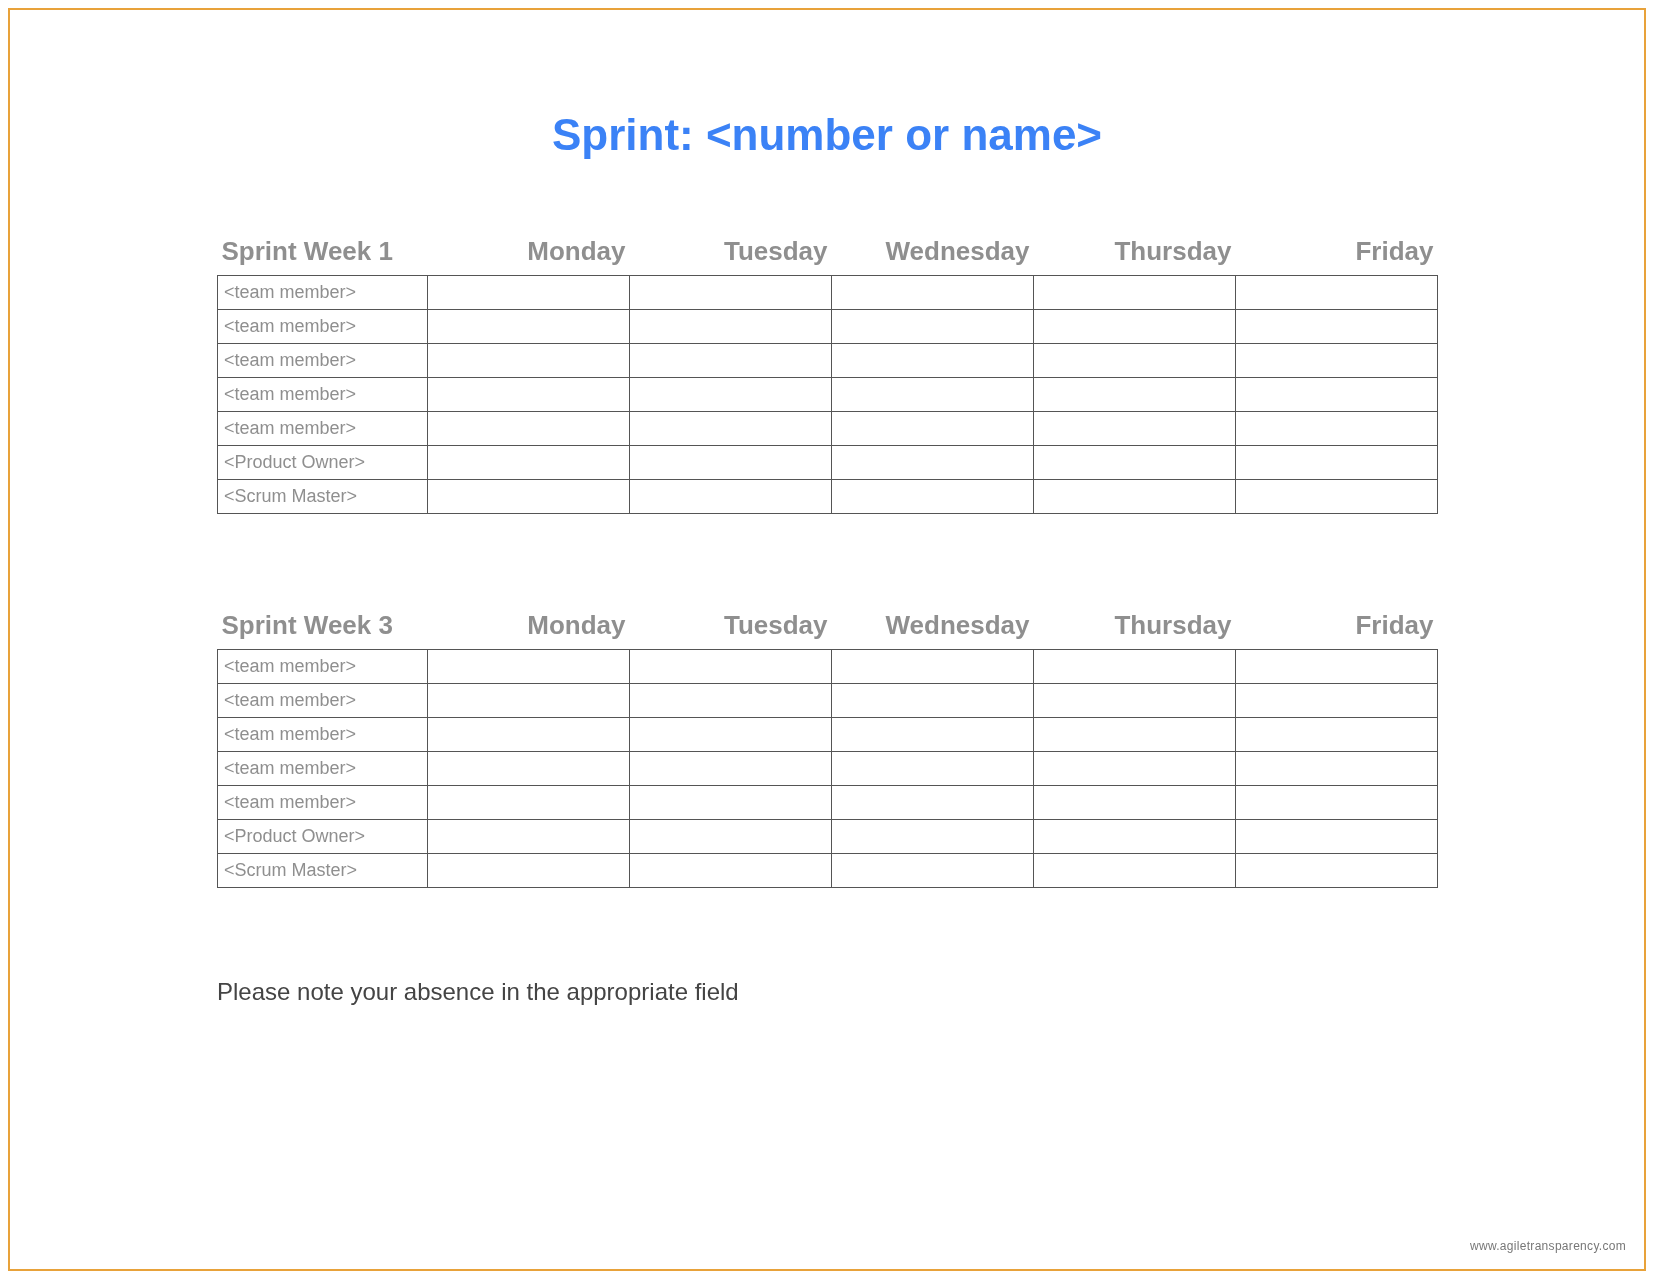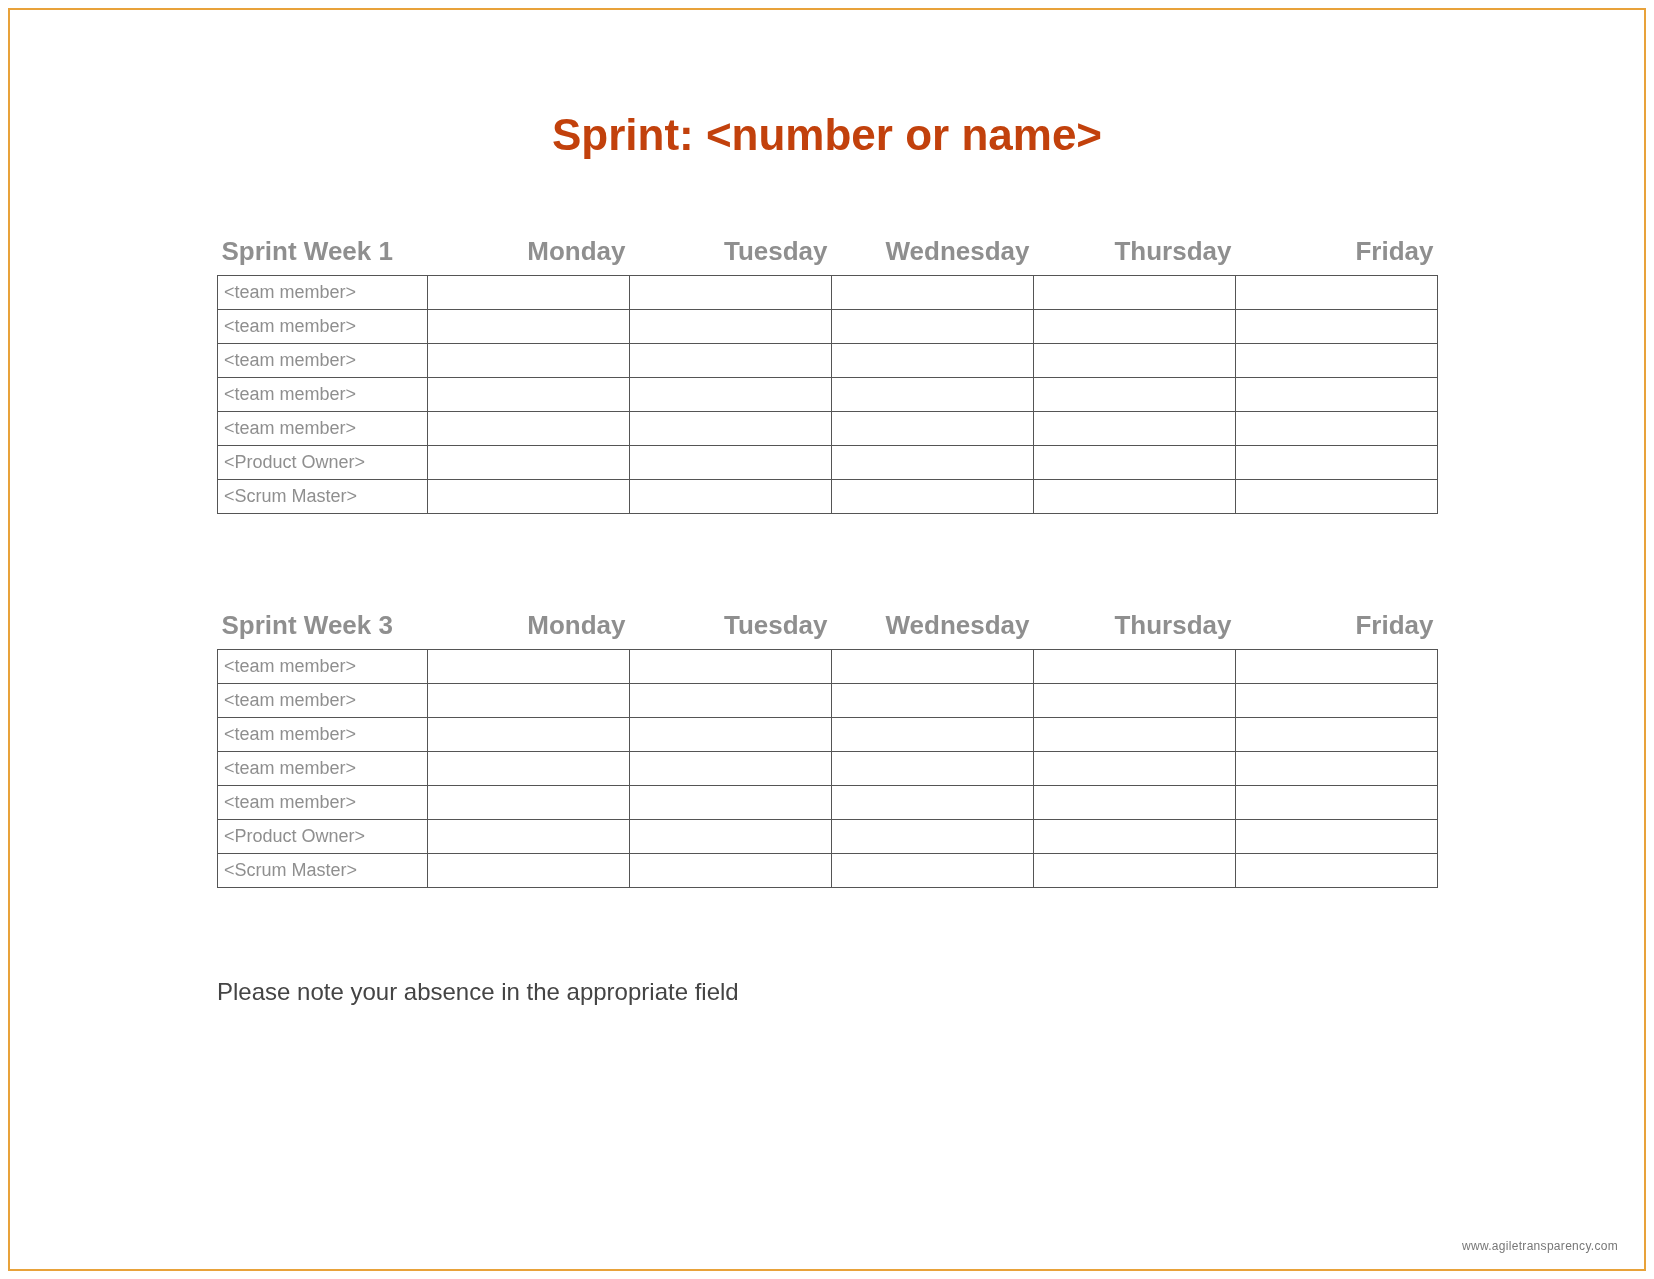--- a/index.html
+++ b/index.html
@@ -25,21 +25,21 @@
     margin-top: 110px;
   }
   .title-here {
     font-size: 54px;
     font-weight: bold;
     color: #a9c0db;
   }
   .title-sprint {
     font-size: 44px;
     font-weight: bold;
-    color: #c2410c;
+    color: #3b82f6;
     margin-top: 6px;
   }
   .tables-wrap {
     width: 1220px;
     margin: 0 auto;
     margin-top: 70px;
   }
   table {
     border-collapse: collapse;
     width: 100%;
@@ -68,21 +68,21 @@
   .second-table { margin-top: 90px; }
   .footer-note {
     font-size: 24px;
     color: #444;
     margin-top: 90px;
     margin-left: 0;
   }
   .watermark {
     position: absolute;
     bottom: 26px;
-    right: 36px;
+    right: 28px;
     font-size: 12px;
     color: #777;
     letter-spacing: 0.3px;
   }
 </style>
 </head>
 <body>
 
 <div class="page-border"></div>
 

